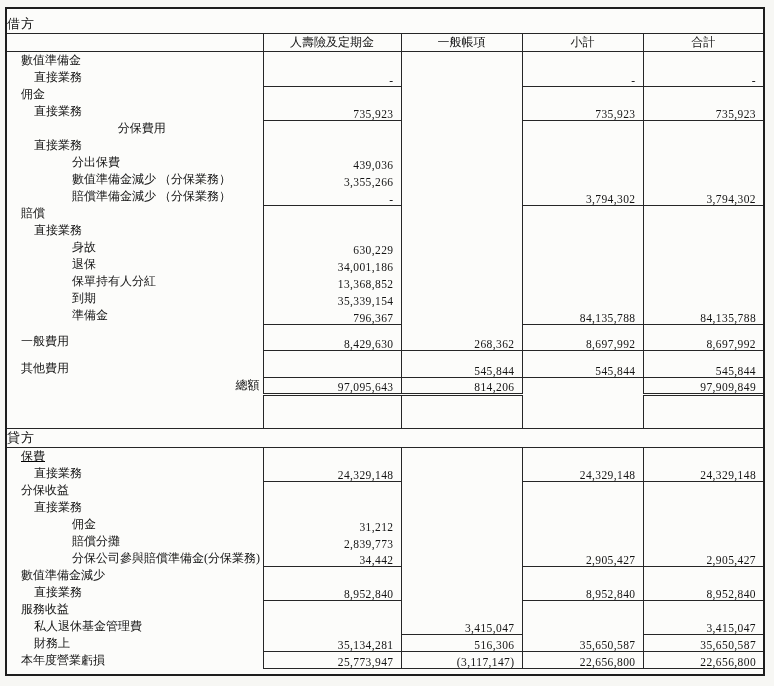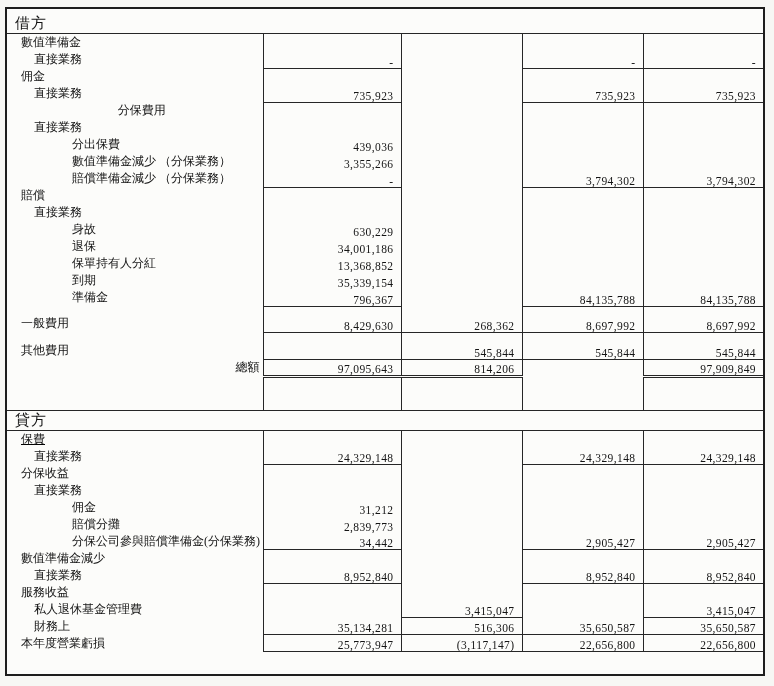--- a/index.html
+++ b/index.html
@@ -14,21 +14,21 @@
     overflow:hidden;
   }
   table{border-collapse:collapse;table-layout:fixed;width:100%;}
   td{
     padding:0;margin:0;vertical-align:bottom;overflow:hidden;white-space:nowrap;
     color:#141414;font-family:"Liberation Serif","DejaVu Serif",serif;
   }
   
   tr.band td{
     border-bottom:1px solid #262626;
-    font-size:15px;height:24px;padding-left:8px;letter-spacing:1px;
+    font-size:13px;height:24px;padding-left:0;letter-spacing:1px;
   }
   tr.band-mid td{border-top:1px solid #262626;height:16px;}
   
   tr.hdr td{height:17px;border-bottom:1px solid #262626;font-size:12px;}
   tr.hdr td.hc{border-left:1px solid #262626;text-align:center;vertical-align:middle;}
   
   td.lab{font-size:12px;}
   td.i1{padding-left:14px;}
   td.i2{padding-left:27px;}
   td.i3{padding-left:65px;}
@@ -49,20 +49,27 @@
       <col style="width:256px">
       <col style="width:138px">
       <col style="width:121px">
       <col style="width:121px">
       <col style="width:120px">
     </colgroup>
     <tbody id="ledger-body">
         <tr class="band">
           <td colspan="5">借方</td>
         </tr>
+        <tr class="hdr">
+          <td></td>
+          <td class="hc">人壽險及定期金</td>
+          <td class="hc">一般帳項</td>
+          <td class="hc">小計</td>
+          <td class="hc">合計</td>
+        </tr>
         <tr class="data" style="height: 15.5px;">
           <td class="lab i1">數值準備金</td>
           <td class="num"></td>
           <td class="num"></td>
           <td class="num"></td>
           <td class="num"></td>
         </tr>
         <tr class="data" style="height: 15.5px;">
           <td class="lab i2">直接業務</td>
           <td class="num ul">-</td>

